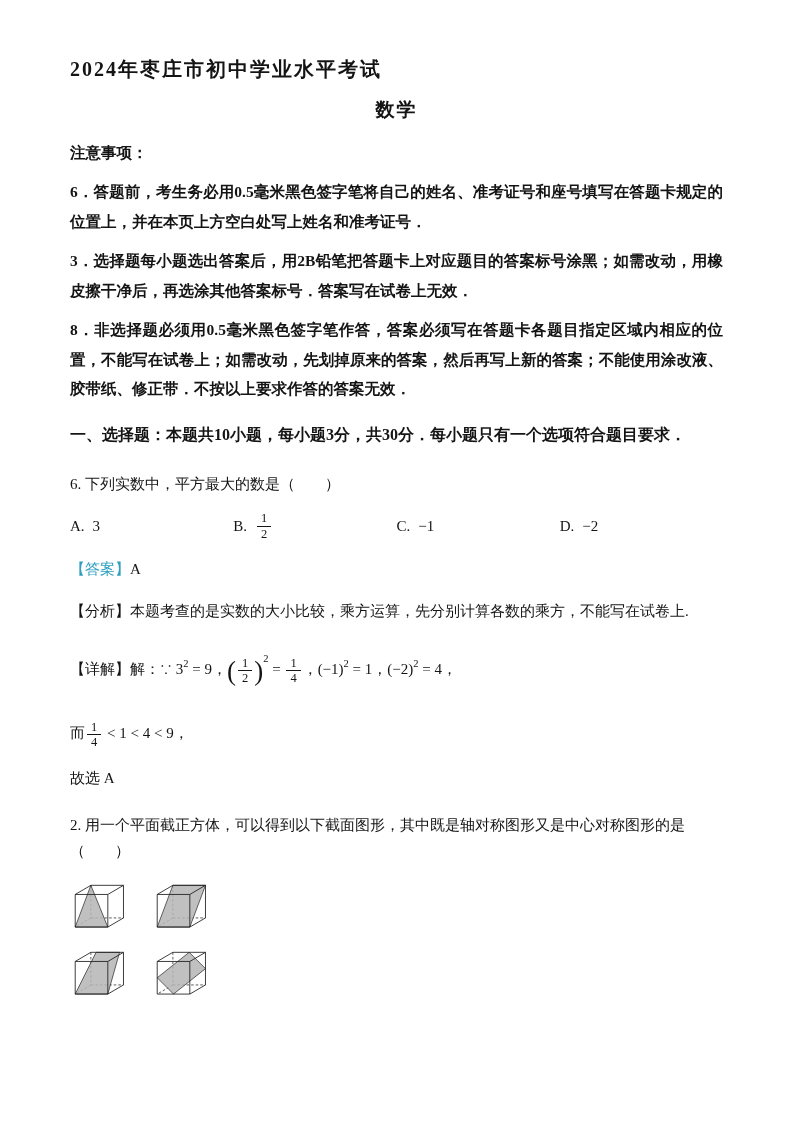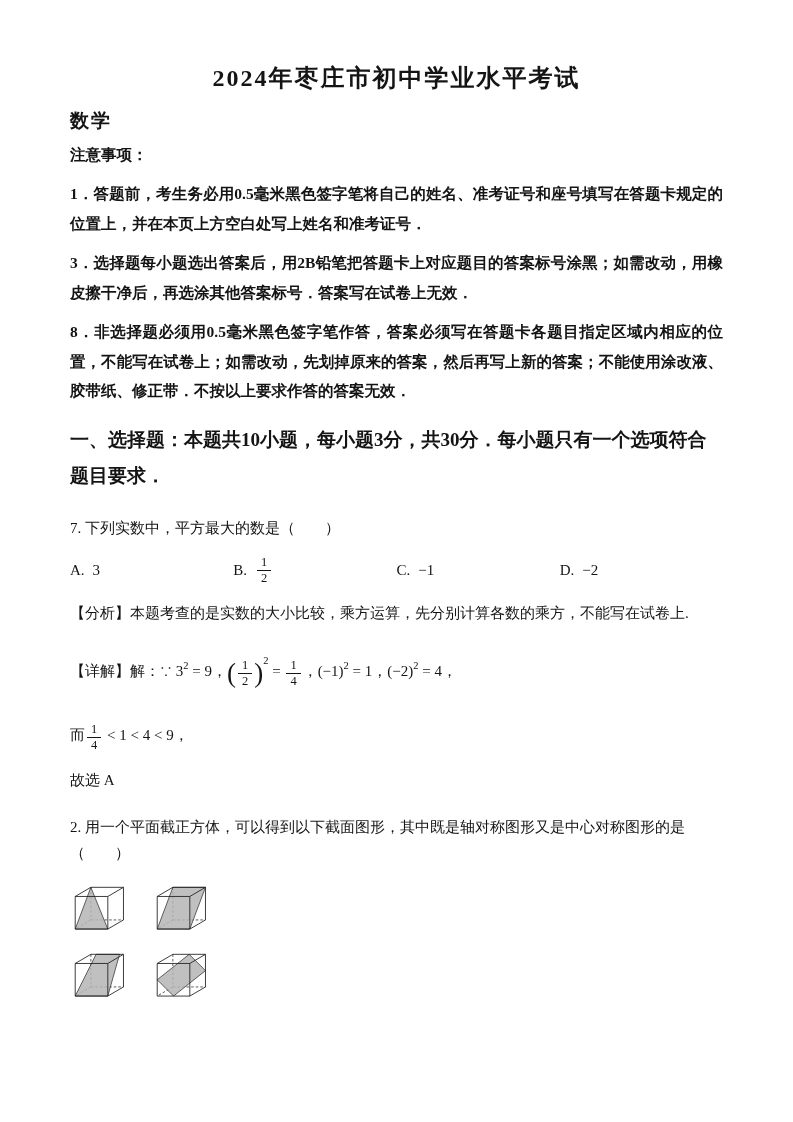--- a/index.html
+++ b/index.html
@@ -3,26 +3,26 @@
 <meta charset="utf-8">
 <style>
   * { margin:0; padding:0; box-sizing:border-box; }
   html,body { background:#ffffff; }
   body {
     width:793px; height:1122px; margin:0 auto; overflow:hidden;
     font-family:"Liberation Serif","DejaVu Serif",serif;
     color:#141414; font-size:15px;
     padding:56px 70px 30px 70px;
   }
-  .title { text-align:center; font-size:24px; font-weight:bold; letter-spacing:2px; margin-top:6px; }
-  .subject { text-align:left; font-size:19px; font-weight:bold; letter-spacing:2px; margin-top:14px; }
+  .title { text-align:left; font-size:20px; font-weight:bold; letter-spacing:2px; }
+  .subject { text-align:center; font-size:19px; font-weight:bold; letter-spacing:2px; margin-top:14px; }
   .bold-par { font-weight:bold; font-size:15.5px; line-height:1.9; text-align:justify; margin-top:10px; }
   .intro { margin-top:24px; }
-  .notice { margin-top:6px; }
-  .section-header { font-weight:bold; font-size:19px; line-height:1.9; margin-top:16px; }
+  .notice { margin-top:15px; }
+  .section-header { font-weight:bold; font-size:16px; line-height:1.9; margin-top:16px; }
   .line { line-height:1.7; margin-top:16px; }
   .q-stem { margin-top:22px; line-height:1.7; }
   .options { display:flex; margin-top:14px; align-items:center; }
   .opt { width:25%; display:flex; align-items:center; gap:8px; }
   .accent { color:var(--accent,#2E9FC0); }
   .frac { display:inline-flex; flex-direction:column; align-items:center;
           vertical-align:middle; line-height:1.15; font-size:12.5px; margin:0 2px; }
   .frac .fn { display:block; padding:0 4px; border-bottom:1px solid #141414; }
   .frac .fd { display:block; padding:0 4px; }
   .math-line { margin-top:20px; line-height:2.0; }
@@ -38,27 +38,27 @@
 </head>
 <body>
 
 <div class="page">
 
   <h1 class="title">2024年枣庄市初中学业水平考试</h1>
   <h2 class="subject">数学</h2>
 
   <p class="bold-par notice">注意事项：</p>
 
-  <p class="bold-par">1．答题前，考生务必用0.5毫米黑色签字笔将自己的姓名、准考证号和座号填写在答题卡规定的位置上，并在本页上方空白处写上姓名和准考证号．</p>
+  <p class="bold-par">6．答题前，考生务必用0.5毫米黑色签字笔将自己的姓名、准考证号和座号填写在答题卡规定的位置上，并在本页上方空白处写上姓名和准考证号．</p>
   <p class="bold-par">3．选择题每小题选出答案后，用2B铅笔把答题卡上对应题目的答案标号涂黑；如需改动，用橡皮擦干净后，再选涂其他答案标号．答案写在试卷上无效．</p>
   <p class="bold-par">8．非选择题必须用0.5毫米黑色签字笔作答，答案必须写在答题卡各题目指定区域内相应的位置，不能写在试卷上；如需改动，先划掉原来的答案，然后再写上新的答案；不能使用涂改液、胶带纸、修正带．不按以上要求作答的答案无效．</p>
 
   <p class="section-header">一、选择题：本题共10小题，每小题3分，共30分．每小题只有一个选项符合题目要求．</p>
 
-  <p class="q-stem">7. 下列实数中，平方最大的数是（　　）</p>
+  <p class="q-stem">6. 下列实数中，平方最大的数是（　　）</p>
 
   <div class="options">
     <div class="opt">
       <span>A.</span>
       <span>3</span>
     </div>
     <div class="opt">
       <span>B.</span>
       <span class="frac">
         <span class="fn">1</span>
@@ -68,20 +68,23 @@
     <div class="opt">
       <span>C.</span>
       <span>−1</span>
     </div>
     <div class="opt">
       <span>D.</span>
       <span>−2</span>
     </div>
   </div>
 
+  <p class="line">
+    <span class="accent">【答案】</span><span>A</span>
+  </p>
 
 
   <p class="line">
     <span>【分析】</span><span>本题考查的是实数的大小比较，乘方运算，先分别计算各数的乘方，不能写在试卷上.</span>
   </p>
 
   <p class="math-line">
     <span>【详解】</span><span>解：∵ </span><span>3</span><sup class="sp">2</sup><span> = 9，</span><span class="bp">(</span><span class="frac">
         <span class="fn">1</span>
         <span class="fd">2</span>

